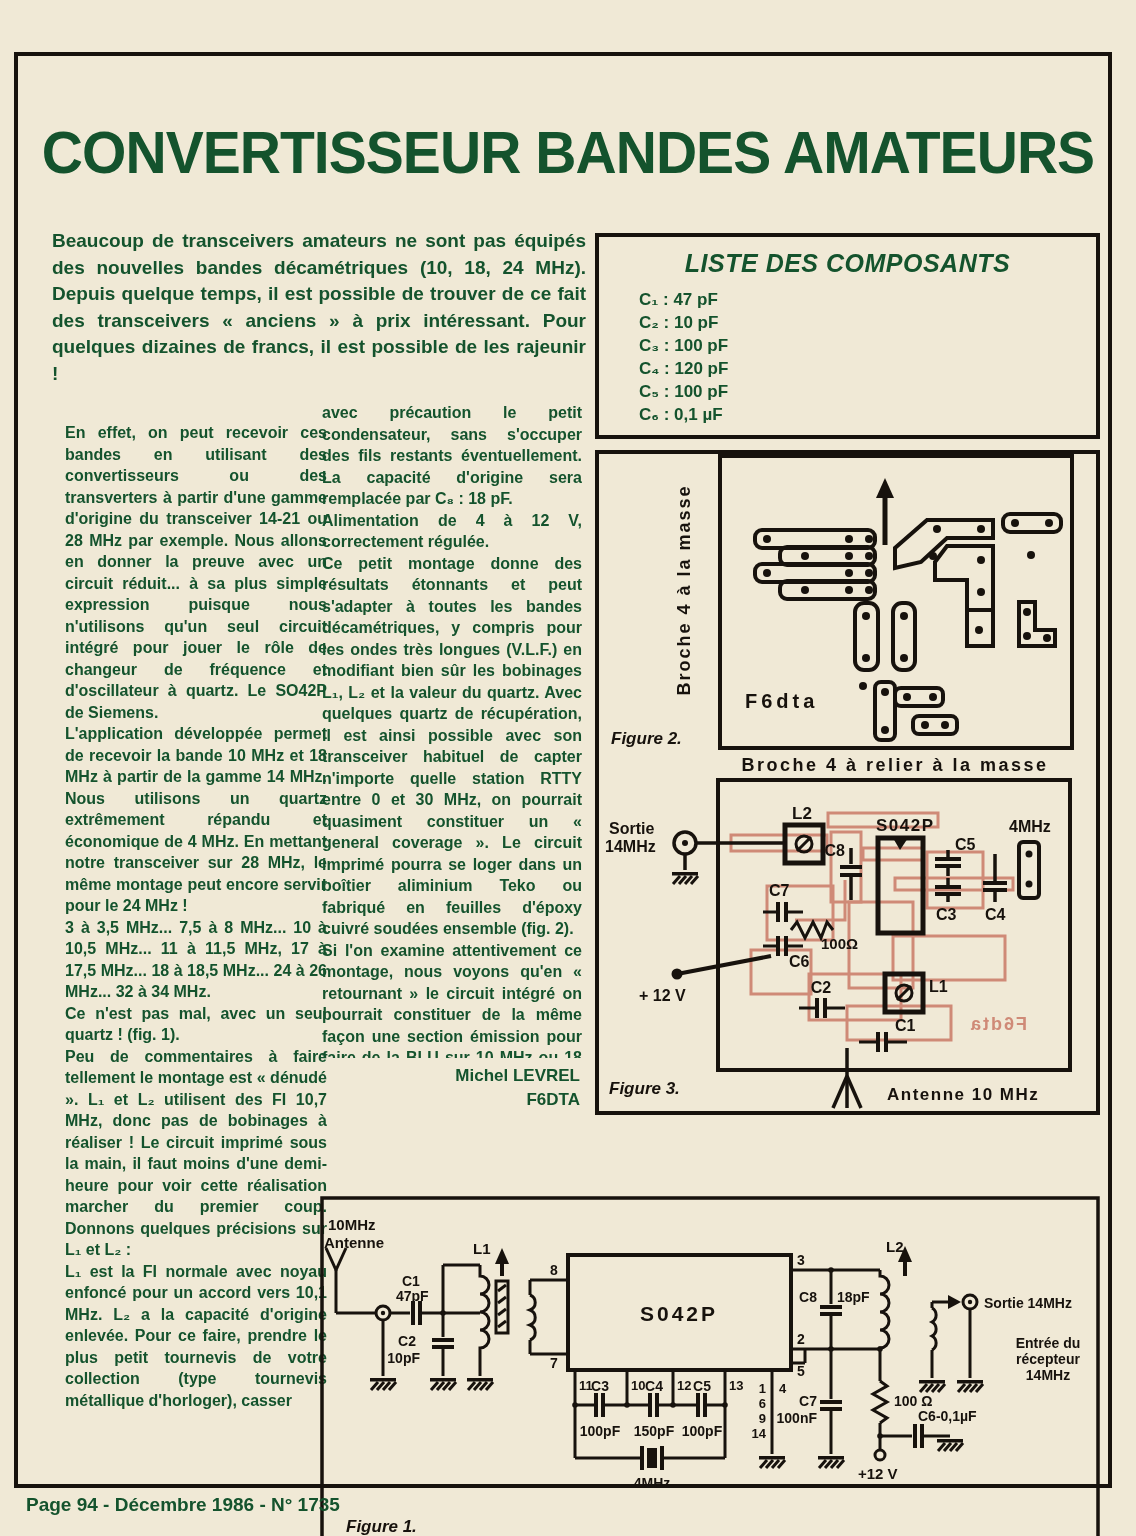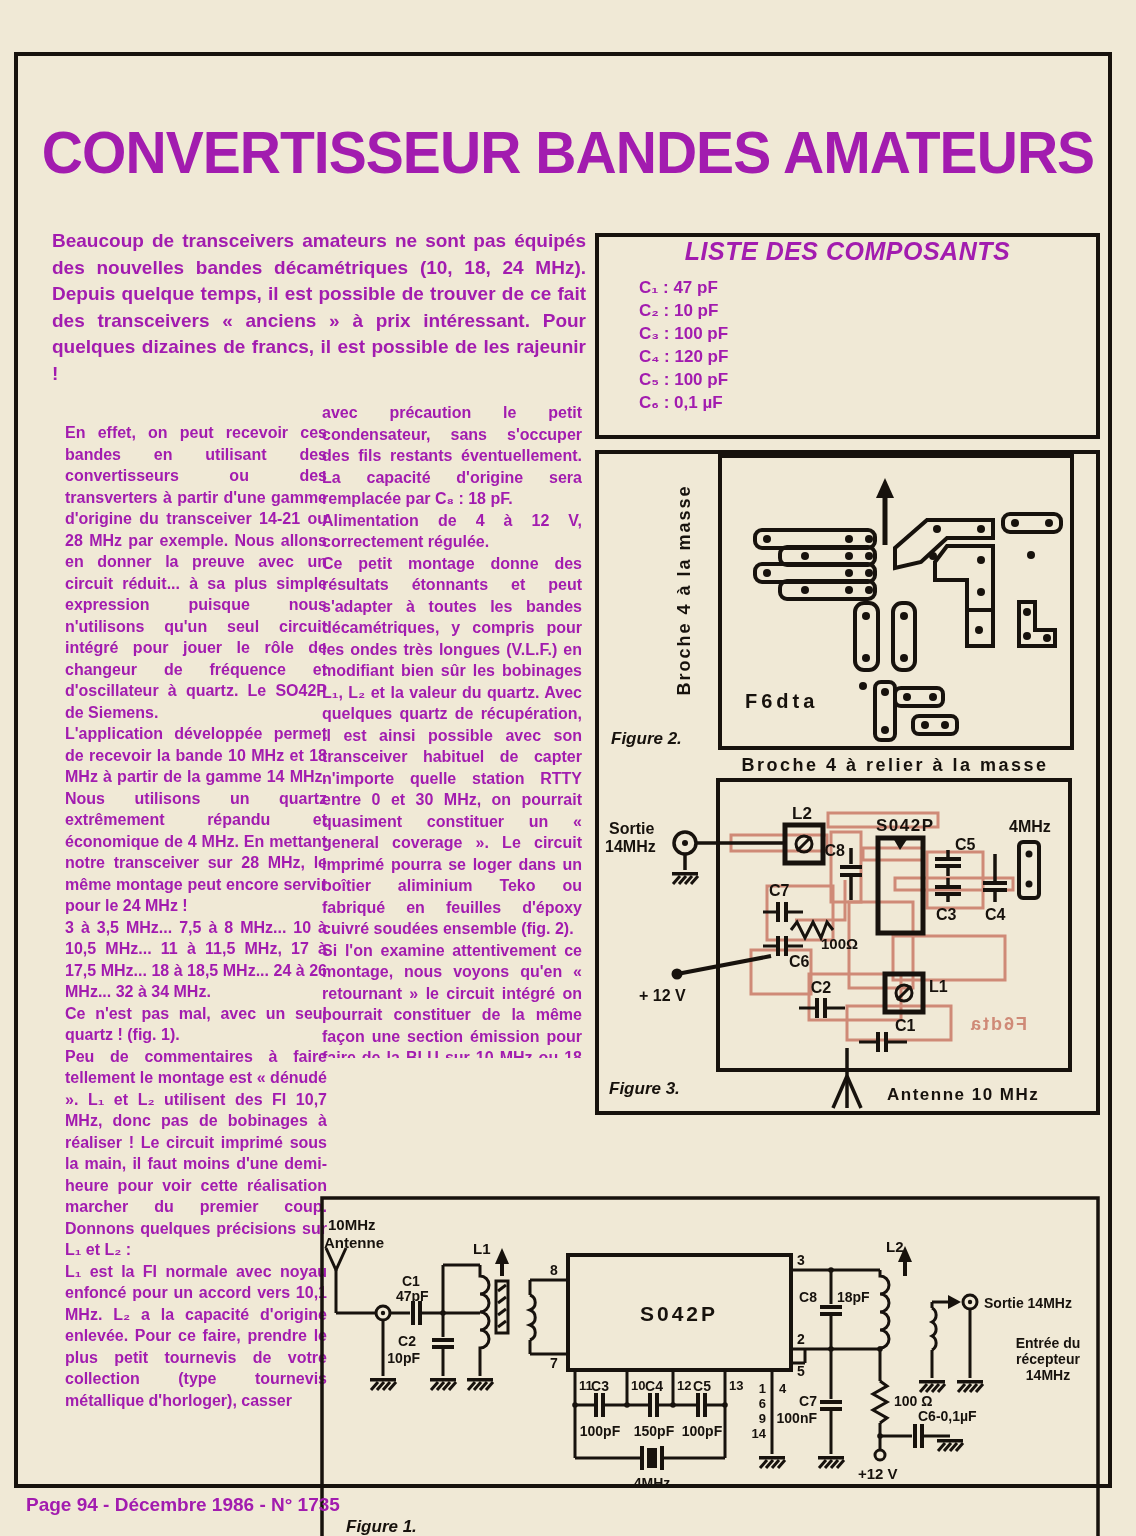--- a/index.html
+++ b/index.html
@@ -1,27 +1,27 @@
 <!DOCTYPE html>
 <html><head>
 <meta charset="utf-8">
 <style>
   html,body{margin:0;padding:0;}
   body{background:#e8e0cc;}
   #page{position:relative;width:1136px;height:1536px;background:#f0e9d6;overflow:hidden;
-        font-family:"Liberation Sans",sans-serif;color:#a21caf;}
+        font-family:"Liberation Sans",sans-serif;color:#14532d;}
   #frame{position:absolute;left:14px;top:52px;width:1098px;height:1436px;
          border:4px solid #17120d;box-sizing:border-box;}
   h1#title{position:absolute;left:0;top:118px;width:1136px;margin:0;text-align:center;
       font-size:60px;font-weight:700;letter-spacing:-1px;transform:scaleX(.95);}
   #intro{position:absolute;left:52px;top:228px;width:534px;font-size:19px;font-weight:700;
       line-height:1.4;text-align:justify;}
   #compbox{position:absolute;left:595px;top:233px;width:505px;height:206px;
       border:4px solid #17120d;box-sizing:border-box;}
-  #compbox .ctitle{text-align:center;font-size:25px;font-weight:700;font-style:italic;letter-spacing:.5px;}
+  #compbox .ctitle{margin-top:12px;text-align:center;font-size:25px;font-weight:700;font-style:italic;letter-spacing:.5px;}
   .comprow{display:flex;margin-top:10px;}
   .compcol{font-size:17px;font-weight:700;line-height:23px;}
   .compcol.l{margin-left:40px;width:215px;}
   .compcol.r .gap{height:14px;}
   .col{position:absolute;font-size:16px;line-height:21.5px;text-align:justify;overflow:hidden;font-weight:600;}
   .col p{margin:0;}
   #colL{left:55px;top:422px;width:262px;height:1060px;margin-left:10px;}
   #colM{left:322px;top:402px;width:260px;height:656px;}
   #sig{position:absolute;left:322px;top:1064px;width:258px;text-align:right;
        font-size:17px;font-weight:700;line-height:24px;}
@@ -72,20 +72,24 @@
   </div>
 
   <div id="colM" class="col">
     <p>avec précaution le petit condensateur, sans s'occuper des fils restants éventuellement. La capacité d'origine sera remplacée par C₈ : 18 pF.</p>
     <p>Alimentation de 4 à 12 V, correctement régulée.</p>
     <p>Ce petit montage donne des résultats étonnants et peut s'adapter à toutes les bandes décamétriques, y compris pour les ondes très longues (V.L.F.) en modifiant bien sûr les bobinages L₁, L₂ et la valeur du quartz. Avec quelques quartz de récupération, il est ainsi possible avec son transceiver habituel de capter n'importe quelle station RTTY entre 0 et 30 MHz, on pourrait quasiment constituer un « general coverage ». Le circuit imprimé pourra se loger dans un boîtier aliminium Teko ou fabriqué en feuilles d'époxy cuivré soudées ensemble (fig. 2).</p>
     <p>Si l'on examine attentivement ce montage, nous voyons qu'en « retournant » le circuit intégré on pourrait constituer de la même façon une section émission pour faire de la BLU sur 10 MHz ou 18 MHz.</p>
 
   </div>
 
+  <div id="sig">
+    <div>Michel LEVREL</div>
+    <div>F6DTA</div>
+  </div>
 
   <div id="figpanel">
   <svg width="505" height="665" viewBox="0 0 505 665">
     <defs>
       <g id="gndA">
         <rect x="-13" y="0" width="26" height="3.5" class="blk"></rect>
         <line x1="-12" y1="12" x2="-5" y2="4" class="w3" stroke-width="2.2"></line>
         <line x1="-6" y1="12" x2="1" y2="4" class="w3" stroke-width="2.2"></line>
         <line x1="0" y1="12" x2="7" y2="4" class="w3" stroke-width="2.2"></line>
         <line x1="6" y1="12" x2="13" y2="4" class="w3" stroke-width="2.2"></line>

